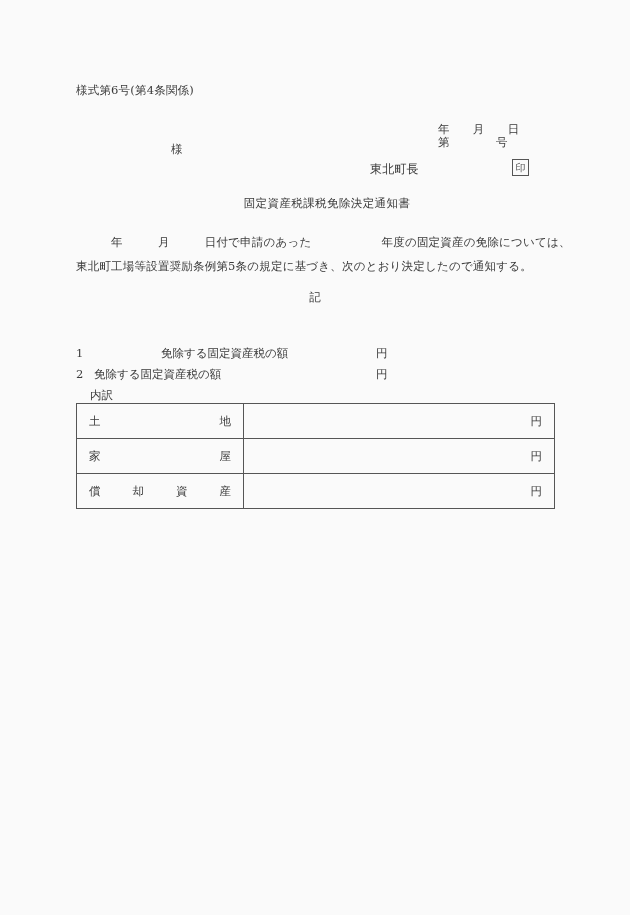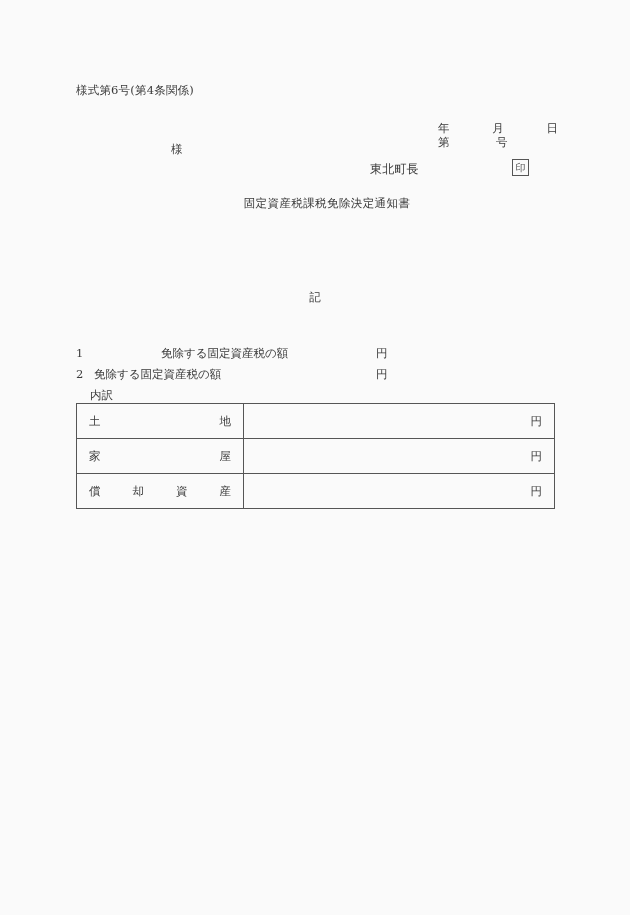--- a/index.html
+++ b/index.html
@@ -45,21 +45,20 @@
   .doc-number {
     left: 438px;
     top: 102px;
     font-size: 11.5px;
     margin-top: 32px;
   }
   .doc-date {
     left: 438px;
     top: 121px;
     font-size: 11.5px;
-    font-family: Liberation Mono, monospace;
   }
 
   
   .addressee {
     left: 171px;
     top: 141px;
     font-size: 11.5px;
   }
 
   
@@ -201,20 +200,22 @@
   <div class="t doc-date">年      月      日</div>
 
   <div class="t addressee">様</div>
 
   <div class="t issuer">東北町長</div>
 
   <div class="seal-box">印</div>
 
   <div class="doc-title">固定資産税課税免除決定通知書</div>
 
+  <div class="t body-line1">　　　年　　　月　　　日付で申請のあった　　　　　　年度の固定資産の免除については、</div>
+  <div class="t body-line2">東北町工場等設置奨励条例第5条の規定に基づき、次のとおり決定したので通知する。</div>
 
   <div class="ki-mark">記</div>
 
   <div class="item item-1">
     <div class="item-row">
       <span class="item-num">1</span>
       <span class="item-label-1">　　免除する固定資産税の額</span>
       <span class="item-yen">円</span>
     </div>
   </div>

